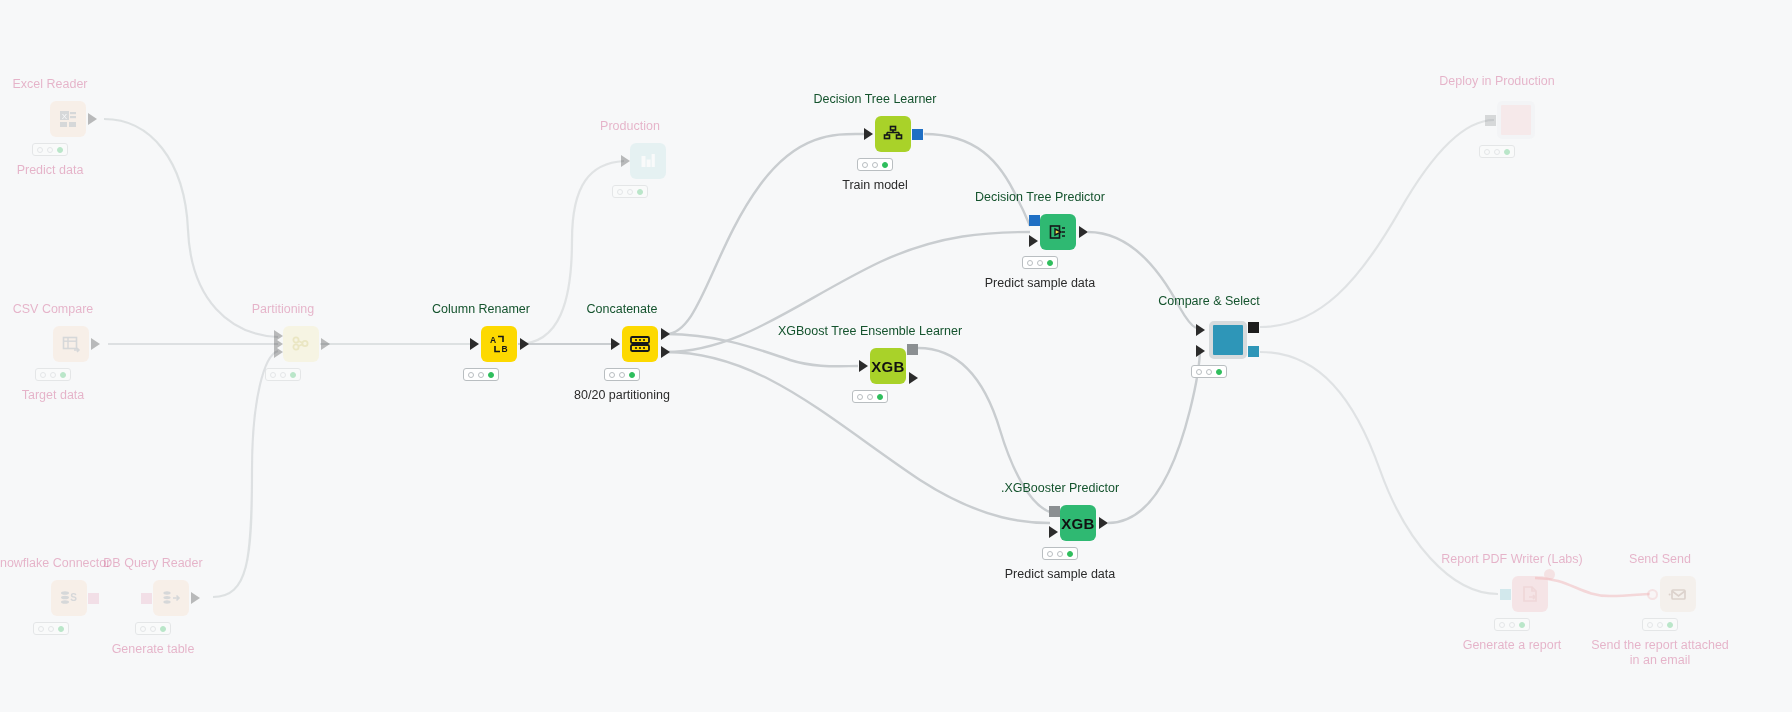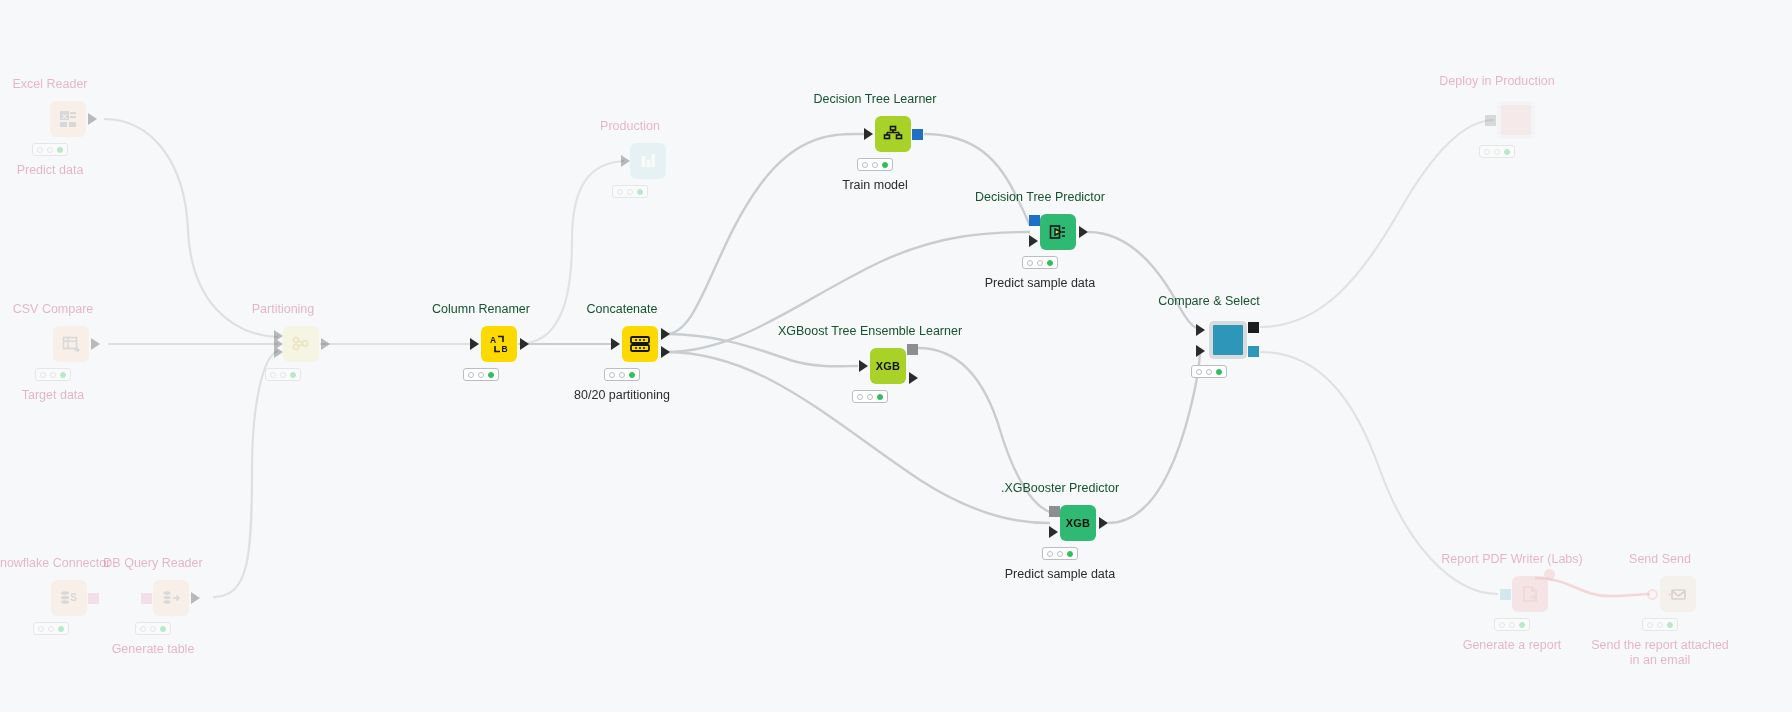--- a/index.html
+++ b/index.html
@@ -64,21 +64,21 @@
   .port.sq.lteal{background:#7fc4cf;}
   .port.circ{width:11px;height:11px;border-radius:50%;background:#efb0b2;}
   .port.circ.hollow{background:#fbeff0;border:2px solid #efb0b2;box-sizing:border-box;}
 
   
   .faded{opacity:.30;}
   .faded .ntitle,.faded .nlabel{color:#be185d;}
 
   
   .ic{display:block;}
-  .xgb{font-size:11px;font-weight:bold;color:#111;letter-spacing:.3px;font-family:"Liberation Sans",sans-serif;}
+  .xgb{font-size:15px;font-weight:bold;color:#111;letter-spacing:.3px;font-family:"Liberation Sans",sans-serif;}
 </style>
 </head>
 <body style="background: rgb(247, 248, 249);">
 
 <div id="canvas">
 
   <svg id="wires" viewBox="0 0 1792 712" xmlns="http://www.w3.org/2000/svg">
     <g fill="none" stroke="#c9cdd0" stroke-width="2.2" opacity="0.55">
 
       <path d="M 104,119 C 150,119 185,160 188,230 C 191,300 230,335 278,337"></path>

